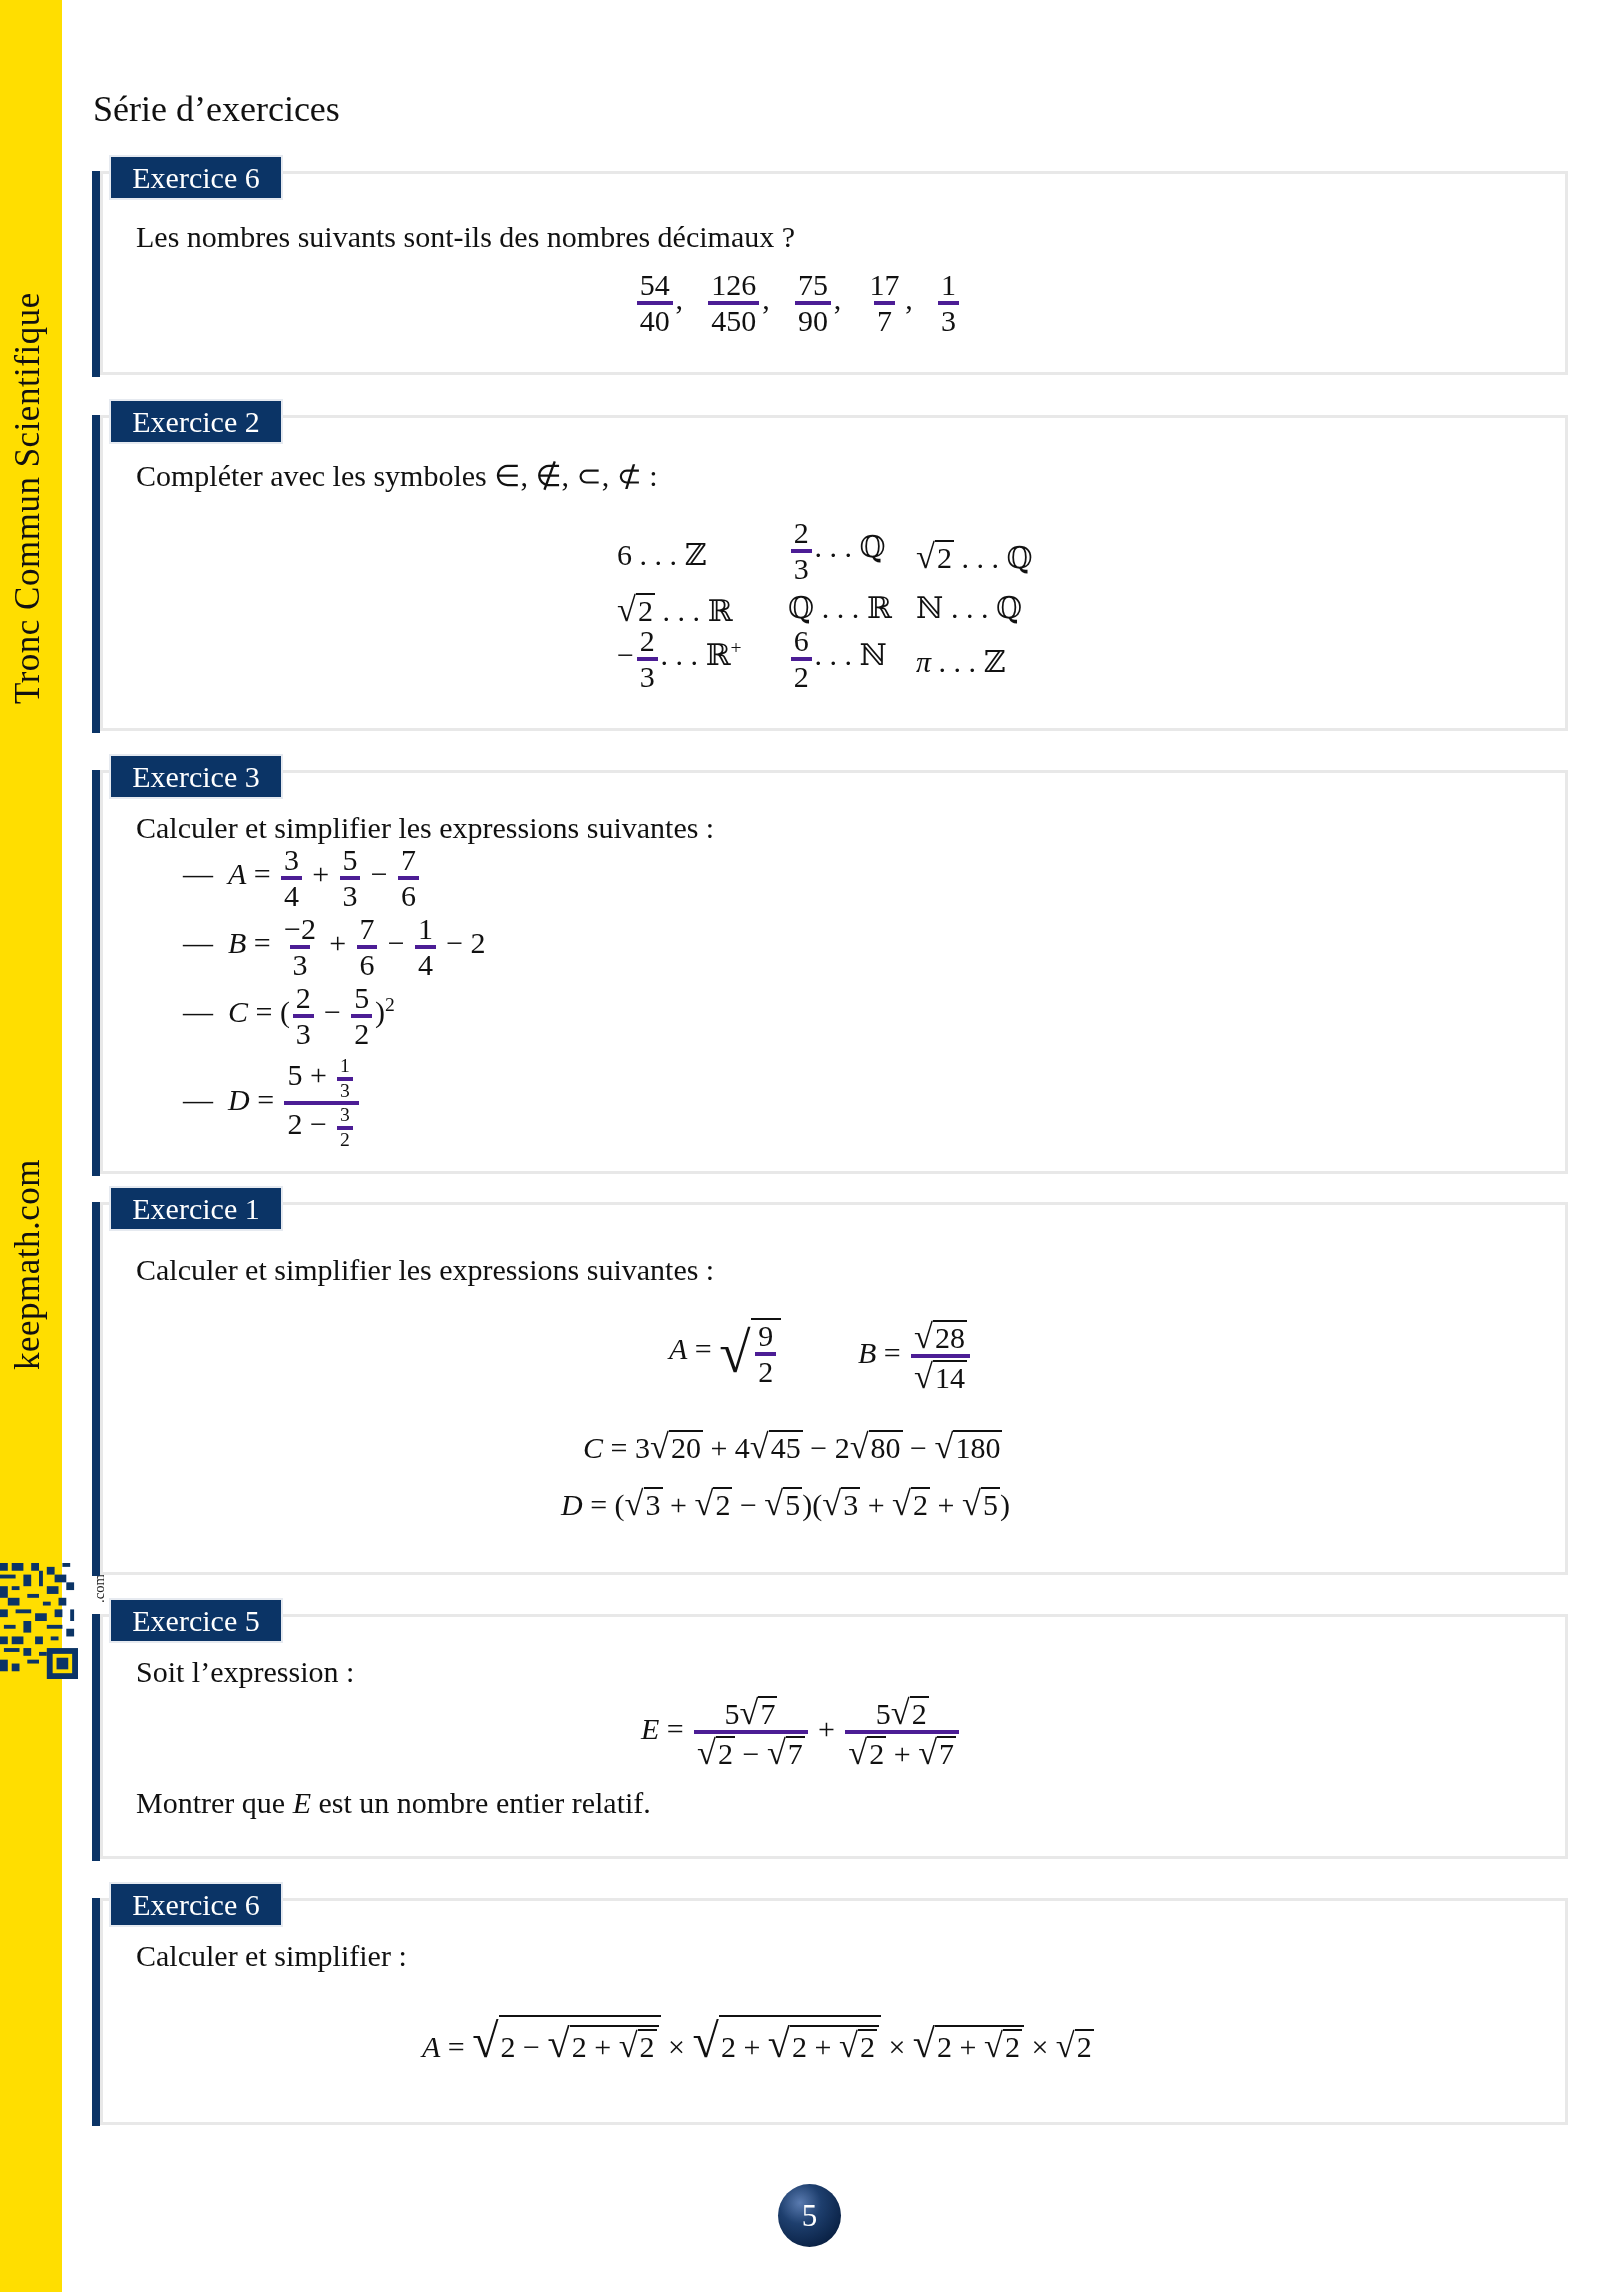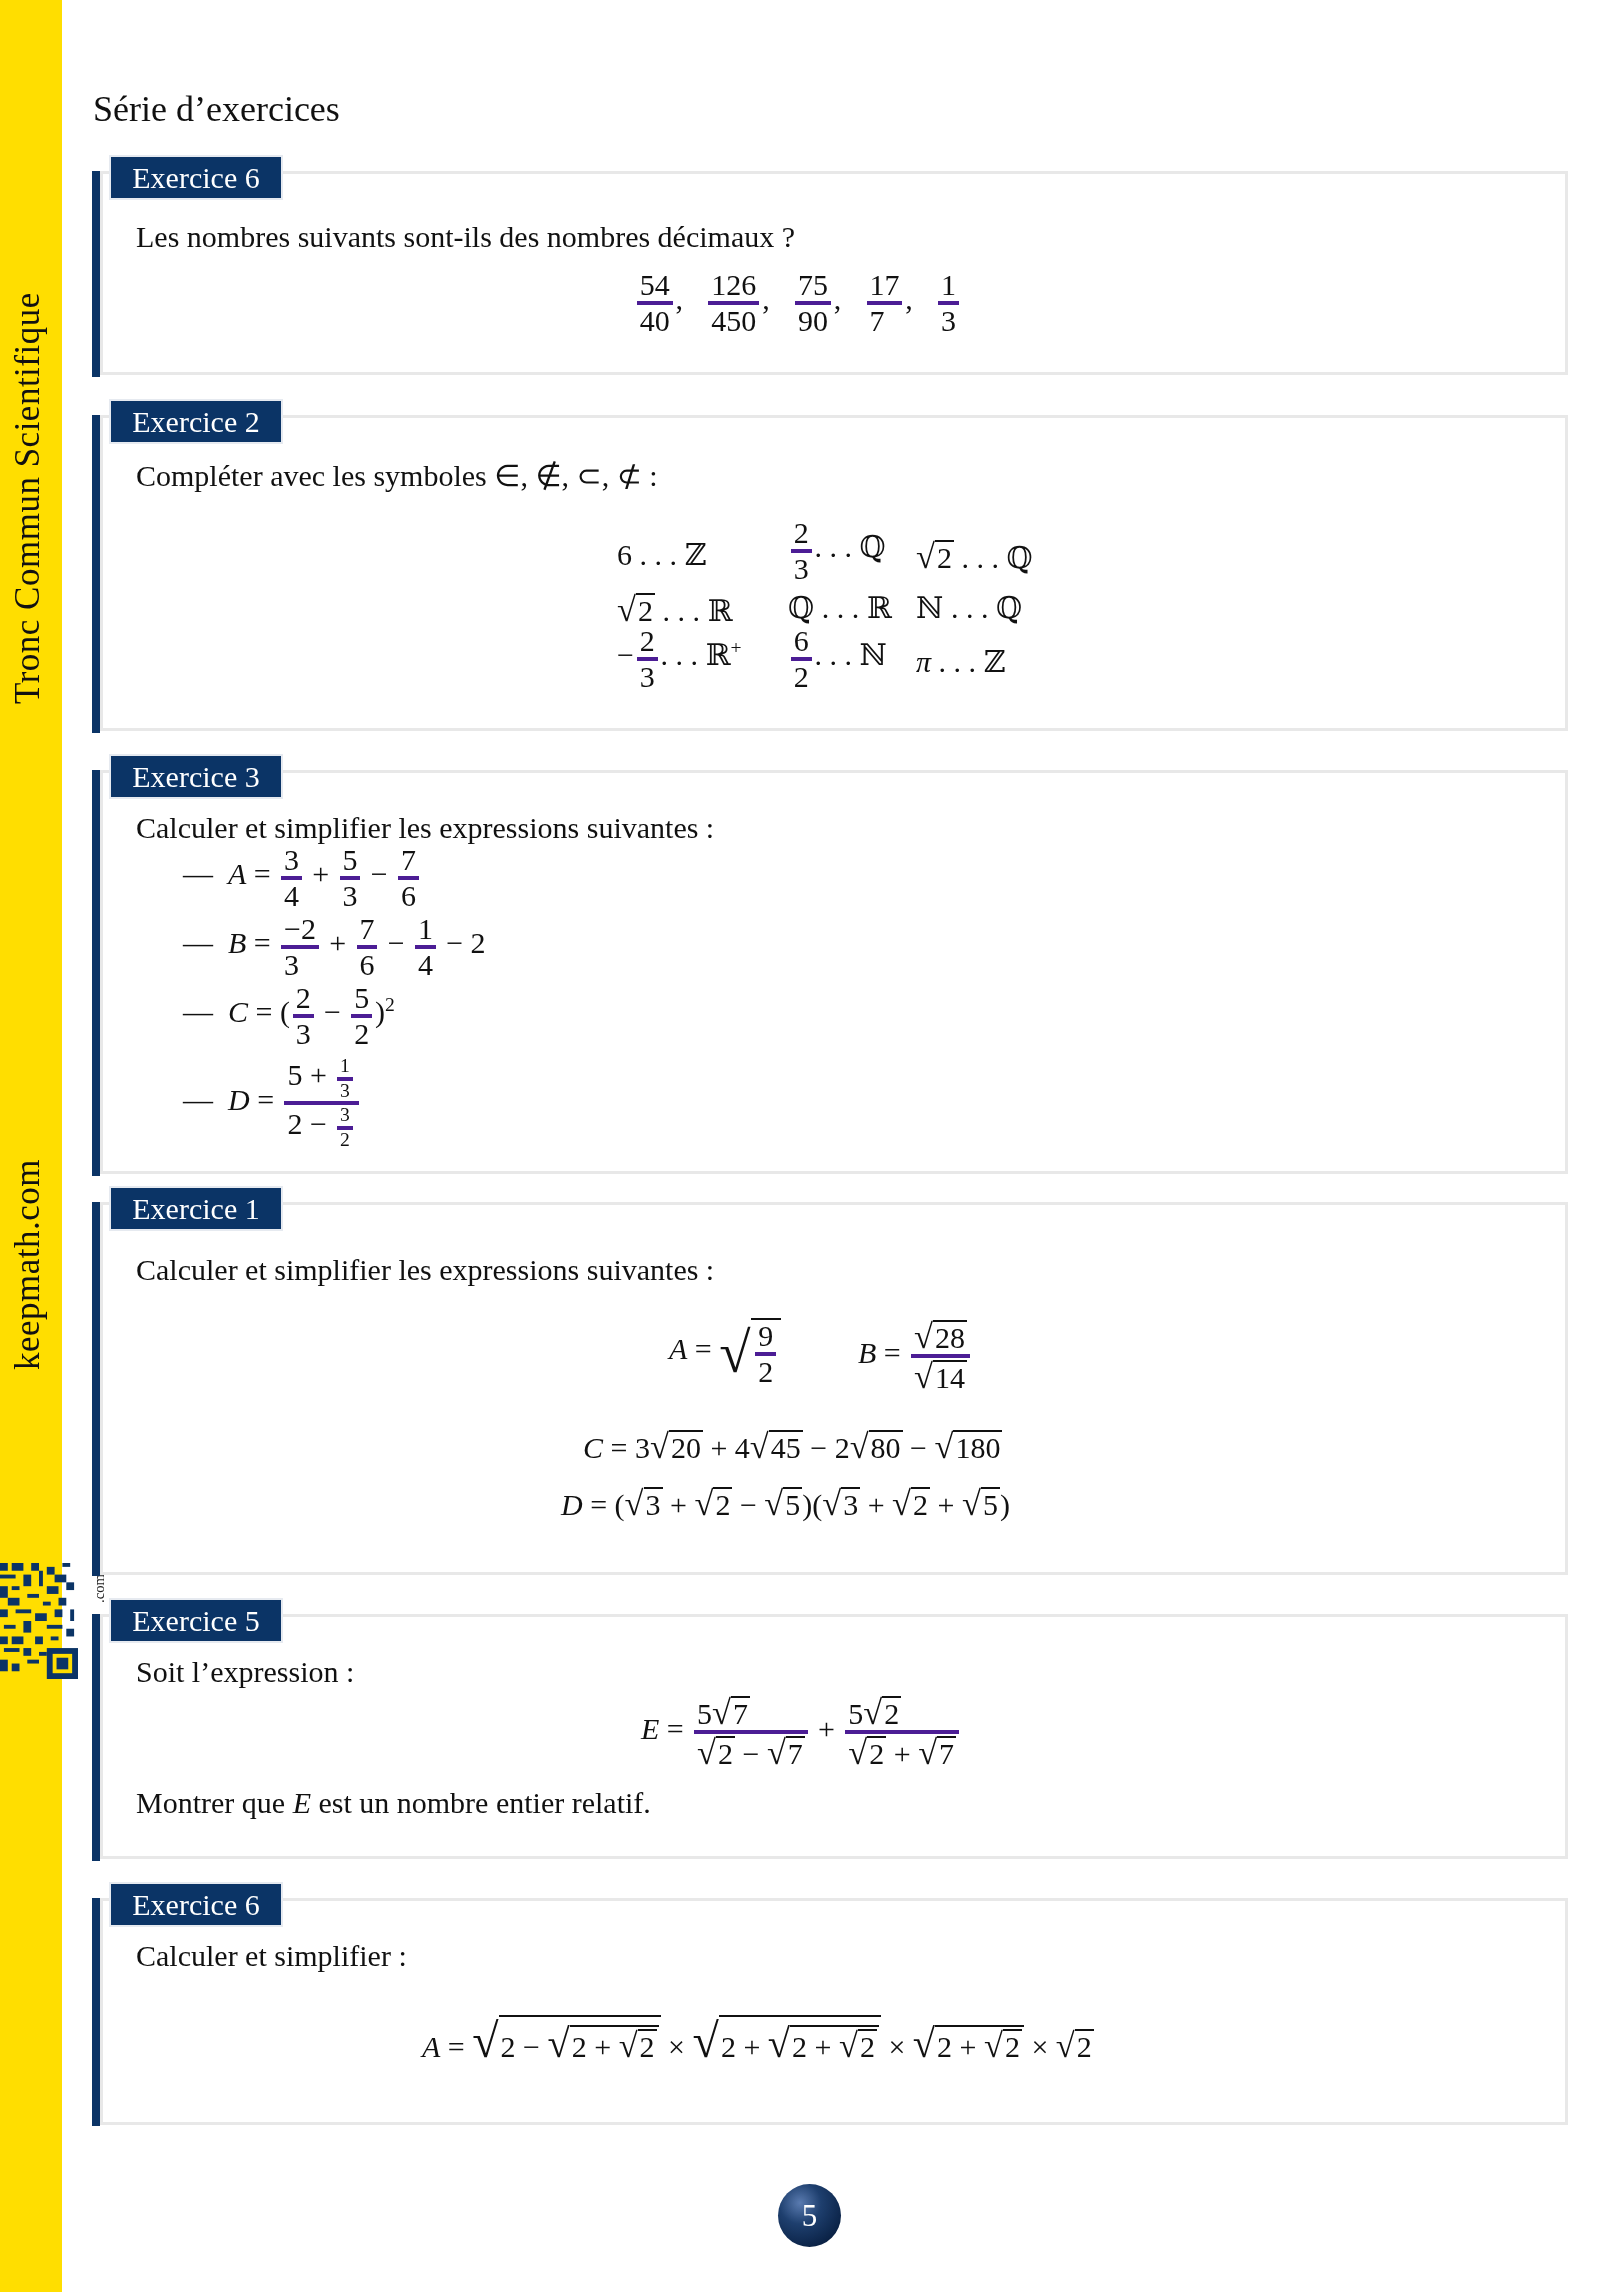--- a/index.html
+++ b/index.html
@@ -14,21 +14,21 @@
   .page-title{position:absolute;left:93px;top:88px;font-family:"Liberation Serif",serif;font-size:36px;color:#111;}
   .ex{position:absolute;left:95px;width:1473px;}
   .ex .bar{position:absolute;left:-2.9px;width:7.8px;background:#0b3466;}
   .ex .box{position:absolute;left:4.9px;right:0;border:3.9px solid #e8e8e8;background:#fff;}
   .ex .label{position:absolute;left:15.7px;top:0;height:41px;padding:0 21.6px;background:#0b3466;color:#fff;
              font-family:"Liberation Serif",serif;font-size:30px;line-height:41px;outline:2.9px solid #e6eaf0;}
   .ex .content{position:absolute;left:41px;right:19.6px;font-family:"Liberation Serif",serif;font-size:30px;}
   .txt{position:absolute;white-space:nowrap;}
   .math{font-family:"Liberation Serif",serif;font-size:30px;white-space:nowrap;}
   .it{font-style:italic;}
-  .frac{display:inline-flex;flex-direction:column;vertical-align:middle;margin:0 2.9px;line-height:1.05;}
+  .frac{display:inline-flex;flex-direction:column;align-items:center;vertical-align:middle;margin:0 2.9px;line-height:1.05;}
   .frac .n{padding:0 2.9px;}
   .frac .d{border-top:4px solid #4c1d95;padding:0 2.9px;}
   .frac.sm{font-size:19.6px;}
   .sqrt{display:inline-block;white-space:nowrap;}
   .sqrt .rad{display:inline-block;font-size:1.15em;}
   .sqrt .ov{display:inline-block;border-top:2px solid #111;padding:0 2px;line-height:1.05;}
   .bb{font-family:"DejaVu Serif",serif;}
   .page-num{position:absolute;left:778px;top:2184px;width:63px;height:63px;border-radius:50%;
             background:radial-gradient(circle at 35% 30%,#5a7bb0 0%,#1e3f6e 35%,#0b2347 75%,#061630 100%);
             color:#fff;font-family:"Liberation Serif",serif;font-size:31px;text-align:center;line-height:63px;}

